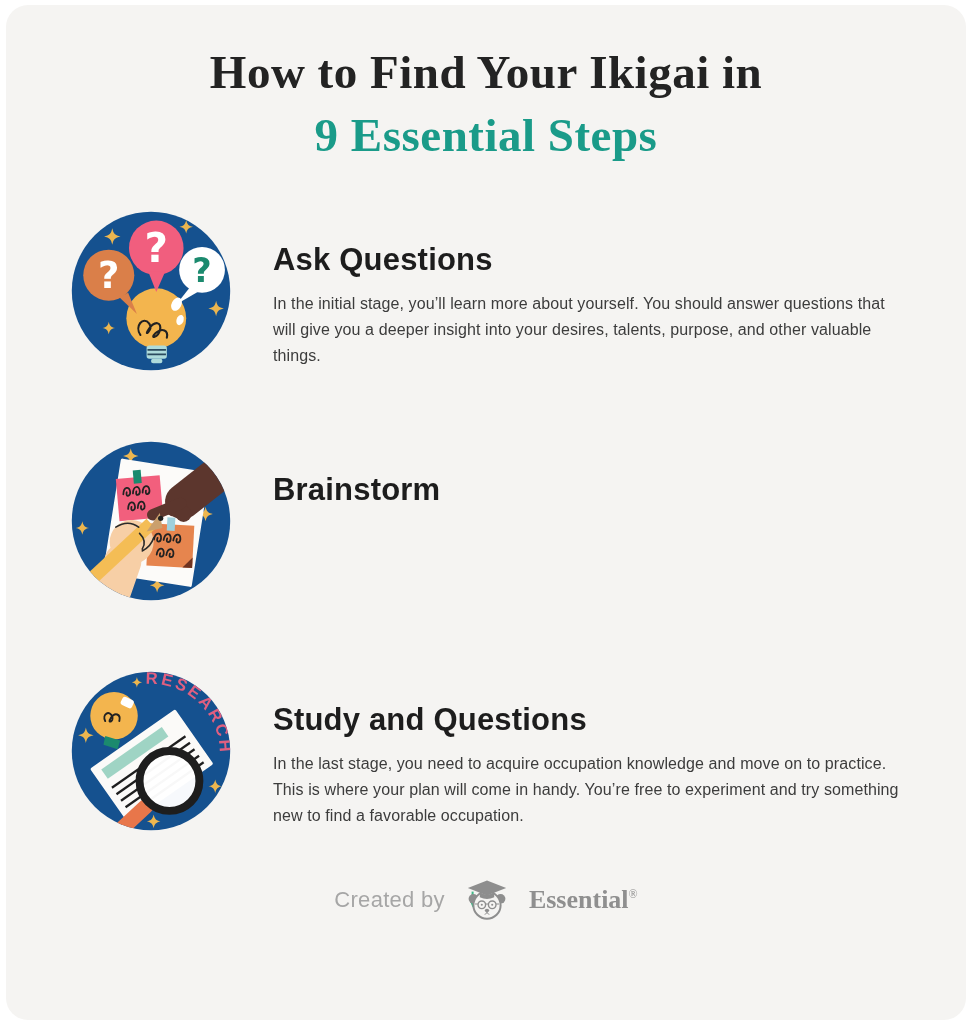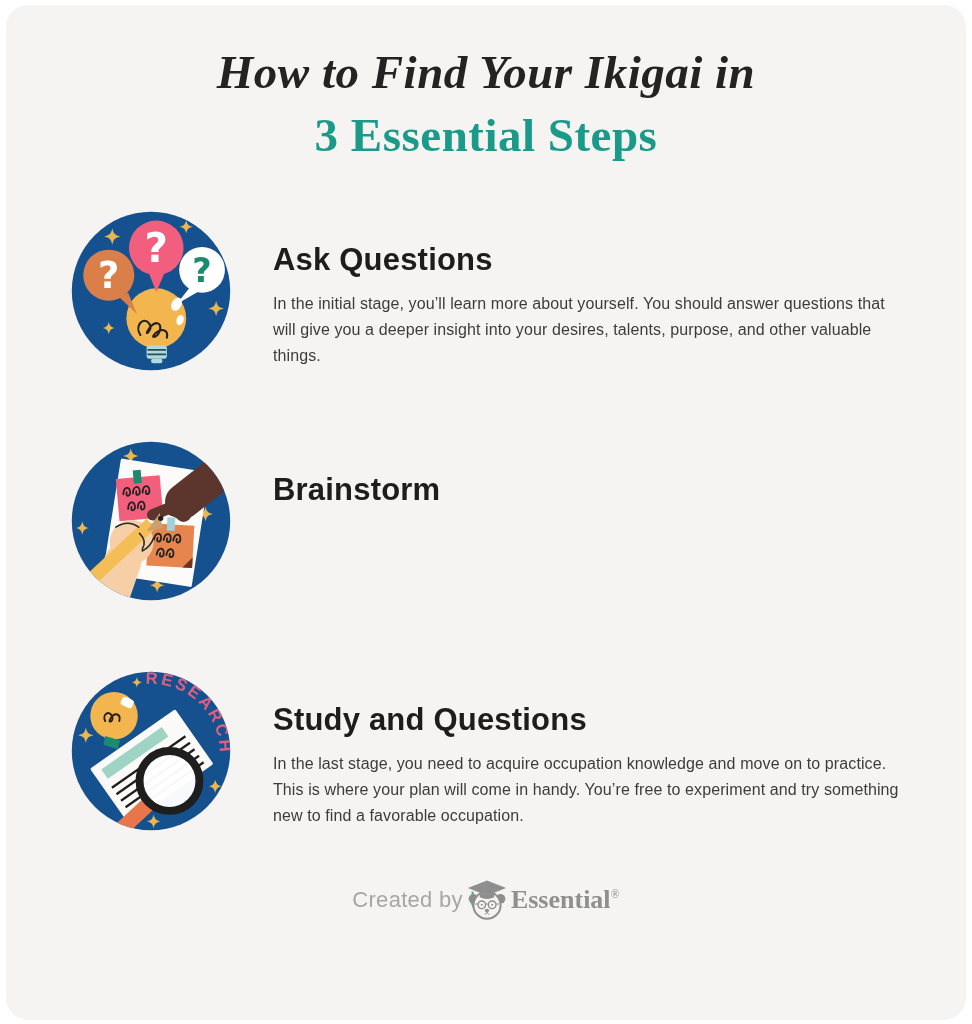--- a/index.html
+++ b/index.html
@@ -21,21 +21,21 @@
   .title {
     text-align: center;
     font-family: "Liberation Serif", serif;
     font-weight: 700;
     font-size: 47px;
     line-height: 63px;
     color: #232323;
     letter-spacing: 0.5px;
   }
   .title .accent { color: #1a9b89; display: block; }
-  .title .dark   { color: #232323; display: block; font-style: italic; }
+  .title .dark   { color: #232323; display: block; }
 
   .steps {
     margin-top: 36px;
     padding: 0 58px 0 57px;
     display: flex;
     flex-direction: column;
     gap: 54px;
   }
   .step {
     display: flex;
@@ -61,21 +61,21 @@
     margin: 0;
     max-width: 638px;
     letter-spacing: 0.1px;
   }
 
   .footer {
     margin-top: 38px;
     display: flex;
     align-items: center;
     justify-content: center;
-    gap: 0;
+    gap: 18px;
   }
   .created-by {
     color: #a6a6a6;
     font-size: 22px;
     letter-spacing: 0.3px;
   }
   .brand-logo { width: 48px; height: 46px; }
   .brand-name {
     font-family: "Liberation Serif", serif;
     font-weight: 700;
@@ -90,21 +90,21 @@
 <svg width="0" height="0" style="position:absolute" aria-hidden="true">
   <defs>
     <path id="spark" d="M0,-11 C1.5,-3.8 3.8,-1.5 11,0 C3.8,1.5 1.5,3.8 0,11 C-1.5,3.8 -3.8,1.5 -11,0 C-3.8,-1.5 -1.5,-3.8 0,-11 Z"></path>
   </defs>
 </svg>
 
 <div class="card">
 
   <div class="title">
     <span class="dark">How to Find Your Ikigai in</span>
-    <span class="accent">3 Essential Steps</span>
+    <span class="accent">9 Essential Steps</span>
   </div>
 
   <div class="steps">
 
     <div class="step">
       <svg class="step-icon" viewBox="0 0 200 200">
         <circle cx="100" cy="100" r="90" fill="#15518f"></circle>
         <g fill="#ecb64f">
           <use href="#spark" transform="translate(56,38) scale(0.85)"></use>
           <use href="#spark" transform="translate(140,27) scale(0.7)"></use>

